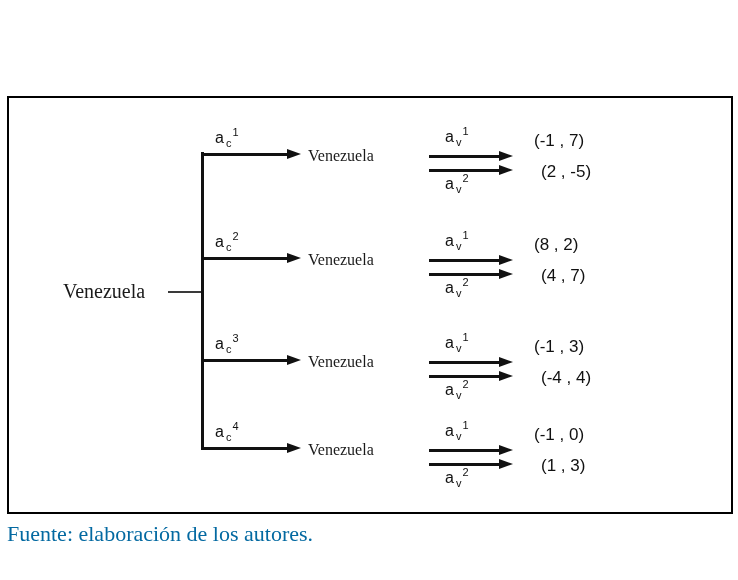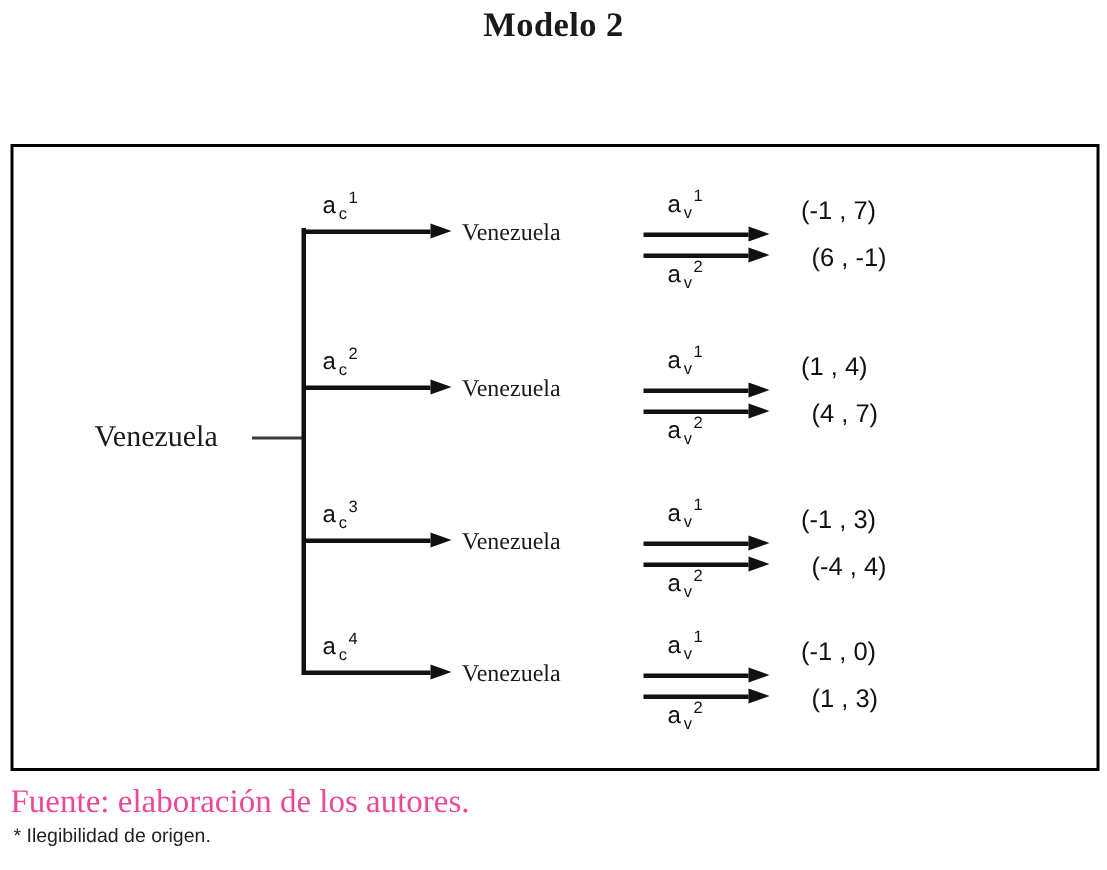--- a/index.html
+++ b/index.html
@@ -53,68 +53,67 @@
     font-size:16px;line-height:24px;
   }
   .payoff{
     position:absolute;font-family:"Liberation Sans", sans-serif;font-size:17px;
     line-height:20px;color:#111;white-space:nowrap;
   }
   .payoff-top{left:525px;top:calc(var(--y) - 23px);}
   .payoff-bot{left:532px;top:calc(var(--y) + 8px);}
   
   .source-line{
-    position:absolute;left:7px;top:521px;font-size:22px;color:#ec4899;
+    position:absolute;left:7px;top:521px;font-size:22px;color:#0369a1;
   }
   .footnote{
     position:absolute;left:9px;top:549px;
     font-family:"Liberation Sans", sans-serif;font-size:13px;color:#222;
   }
 </style>
 </head>
 <body>
 
 <div class="canvas">
 
-  <div class="page-title">Modelo 2</div>
 
 
   <div class="diagram-box">
 
     <div class="root-label">Venezuela</div>
     <div class="root-connector"></div>
     <div class="spine"></div>
 
     <div class="row" style="--y:56px">
       <span class="hline branch-line"></span>
       <span class="tri branch-head"></span>
       <div class="alabel ac-label"><span>a</span><span class="sub">c</span><span class="sup">1</span></div>
       <div class="node-label">Venezuela</div>
       <span class="hline mv-line-top"></span>
       <span class="tri mv-head-top"></span>
       <span class="hline mv-line-bot"></span>
       <span class="tri mv-head-bot"></span>
       <div class="alabel av-top"><span>a</span><span class="sub">v</span><span class="sup">1</span></div>
       <div class="alabel av-bot"><span>a</span><span class="sub">v</span><span class="sup">2</span></div>
       <div class="payoff payoff-top">(-1 , 7)</div>
-      <div class="payoff payoff-bot">(6 , -1)</div>
+      <div class="payoff payoff-bot">(2 , -5)</div>
     </div>
 
     <div class="row" style="--y:160px">
       <span class="hline branch-line"></span>
       <span class="tri branch-head"></span>
       <div class="alabel ac-label"><span>a</span><span class="sub">c</span><span class="sup">2</span></div>
       <div class="node-label">Venezuela</div>
       <span class="hline mv-line-top"></span>
       <span class="tri mv-head-top"></span>
       <span class="hline mv-line-bot"></span>
       <span class="tri mv-head-bot"></span>
       <div class="alabel av-top"><span>a</span><span class="sub">v</span><span class="sup">1</span></div>
       <div class="alabel av-bot"><span>a</span><span class="sub">v</span><span class="sup">2</span></div>
-      <div class="payoff payoff-top">(1 , 4)</div>
+      <div class="payoff payoff-top">(8 , 2)</div>
       <div class="payoff payoff-bot">(4 , 7)</div>
     </div>
 
     <div class="row" style="--y:262px">
       <span class="hline branch-line"></span>
       <span class="tri branch-head"></span>
       <div class="alabel ac-label"><span>a</span><span class="sub">c</span><span class="sup">3</span></div>
       <div class="node-label">Venezuela</div>
       <span class="hline mv-line-top"></span>
       <span class="tri mv-head-top"></span>
@@ -137,15 +136,14 @@
       <span class="tri mv-head-bot"></span>
       <div class="alabel av-top"><span>a</span><span class="sub">v</span><span class="sup">1</span></div>
       <div class="alabel av-bot"><span>a</span><span class="sub">v</span><span class="sup">2</span></div>
       <div class="payoff payoff-top">(-1 , 0)</div>
       <div class="payoff payoff-bot">(1 , 3)</div>
     </div>
 
   </div>
 
   <div class="source-line">Fuente: elaboración de los autores.</div>
-  <div class="footnote">* Ilegibilidad de origen.</div>
 
 </div>
 
 </body></html>

